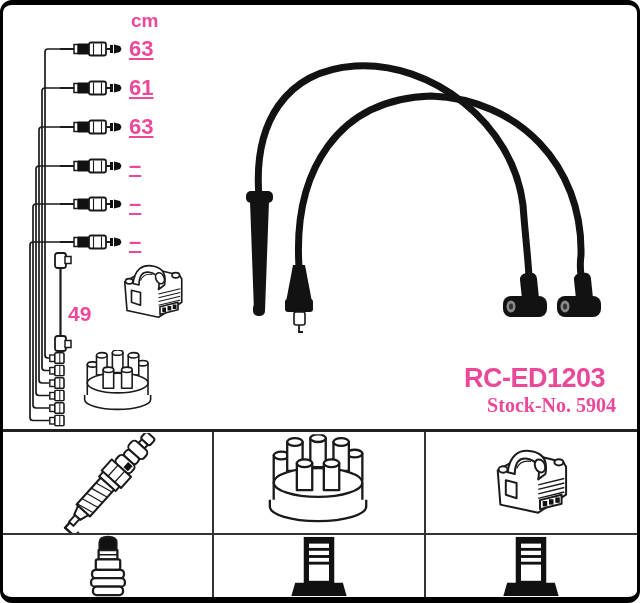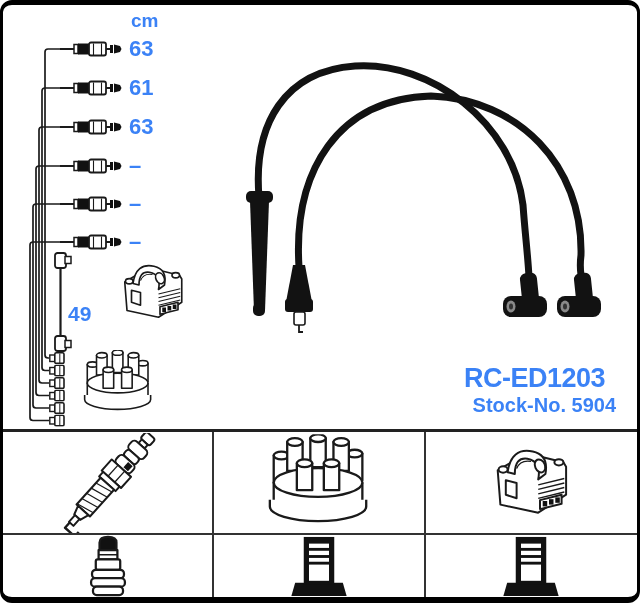--- a/index.html
+++ b/index.html
@@ -3,26 +3,26 @@
 <meta charset="utf-8">
 <style>
   html,body{margin:0;padding:0;background:#fff;}
   .frame{
     position:relative;width:640px;height:603px;box-sizing:border-box;
     background:#fff;border:3px solid #000;border-top-width:5px;border-bottom-width:6px;
     border-radius:12px;overflow:hidden;
     font-family:"Liberation Sans", sans-serif;color:#111;
   }
   .abs{position:absolute;}
-  .lbl{position:absolute;font-weight:bold;color:#3b82f6;white-space:nowrap;}
+  .lbl{position:absolute;font-weight:bold;color:#ec4899;white-space:nowrap;}
   .unit{left:128px;top:5px;font-size:19px;}
-  .len{left:126px;font-size:22px;line-height:26px;}
+  .len{left:126px;font-size:22px;line-height:26px;text-decoration:underline;}
   .coil-len{left:65px;top:297px;font-size:21px;}
   .code{right:32px;top:358px;font-size:27px;letter-spacing:-.5px;text-align:left;}
-  .stock{right:21px;top:389px;font-size:20px;text-align:center;}
+  .stock{right:21px;top:389px;font-size:20px;text-align:center;font-family:Liberation Serif, serif;}
   .grid{
     position:absolute;left:0;right:0;top:424px;bottom:0;
     border-top:3px solid #222;
     display:grid;grid-template-columns:1fr 1fr 1fr;grid-template-rows:103px 1fr;
   }
   .cell{display:flex;align-items:center;justify-content:center;
     border-right:2px solid #333;border-bottom:2px solid #333;}
   .cell.c3{border-right:none;}
   .cell.r2{border-bottom:none;}
   svg{display:block;}

